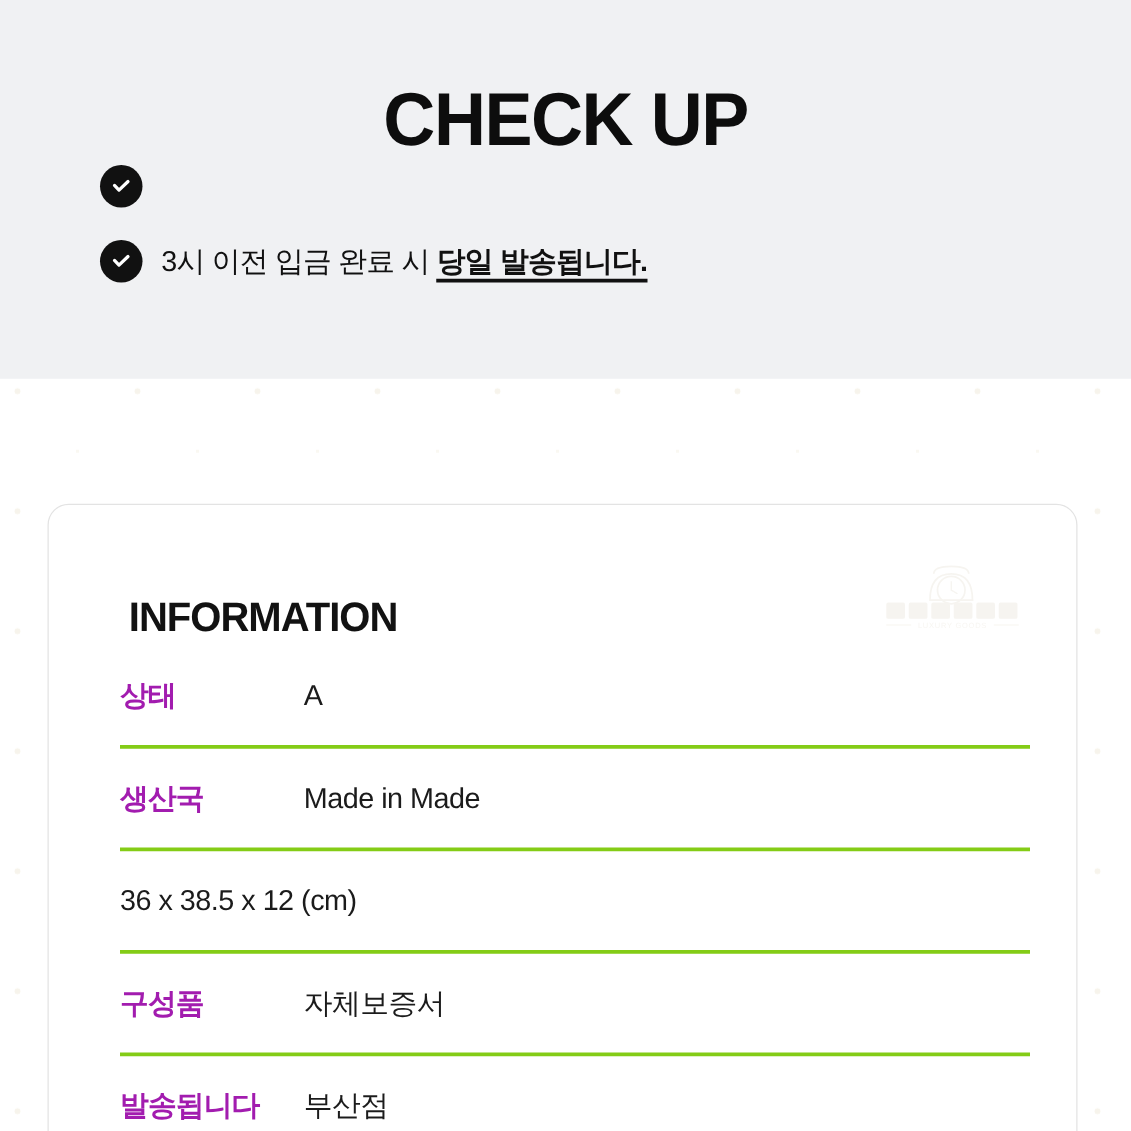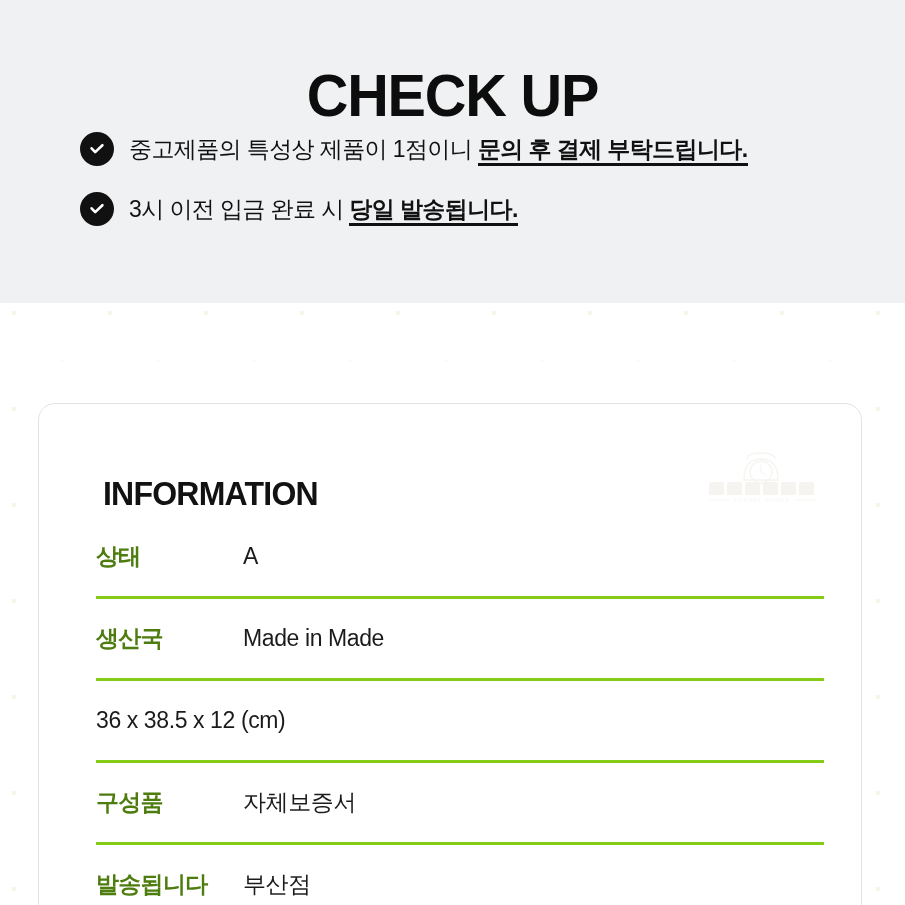--- a/index.html
+++ b/index.html
@@ -163,21 +163,21 @@
   }
   .info-row.first {
     border-top: none;
   }
 
   .info-label {
     flex: 0 0 auto;
     width: 147px;
     font-size: 23px;
     font-weight: 700;
-    color: #4d7c0f;
+    color: #a21caf;
     letter-spacing: -0.7px;
   }
 
   .info-value {
     flex: 1 1 auto;
     font-size: 23px;
     font-weight: 400;
     color: #1b1b1b;
     letter-spacing: -0.4px;
   }
@@ -194,21 +194,20 @@
     <h1 class="checkup-title">CHECK UP</h1>
 
     <ul class="bullet-list" style="list-style:none;margin:0;padding:0;">
 
       <li class="bullet-row">
         <span class="check-icon">
           <svg width="18" height="18" viewBox="0 0 18 18" aria-hidden="true">
             <path d="M3.6 8.3 L7.2 12.1 L14.4 5.2" fill="none" stroke="#ffffff" stroke-width="2.6" stroke-linecap="round" stroke-linejoin="round"></path>
           </svg>
         </span>
-        <span class="bullet-text"><span>중고제품의 특성상 제품이 1점이니 </span><span class="em">문의 후 결제 부탁드립니다.</span></span>
       </li>
 
       <li class="bullet-row">
         <span class="check-icon">
           <svg width="18" height="18" viewBox="0 0 18 18" aria-hidden="true">
             <path d="M3.6 8.3 L7.2 12.1 L14.4 5.2" fill="none" stroke="#ffffff" stroke-width="2.6" stroke-linecap="round" stroke-linejoin="round"></path>
           </svg>
         </span>
         <span class="bullet-text"><span>3시 이전 입금 완료 시 </span><span class="em">당일 발송됩니다.</span></span>
       </li>

